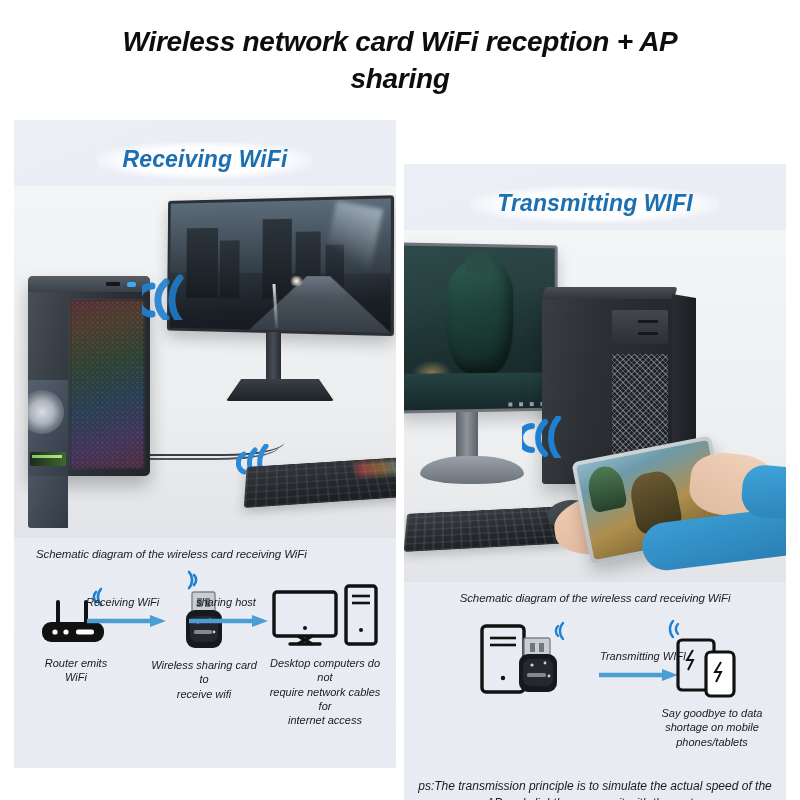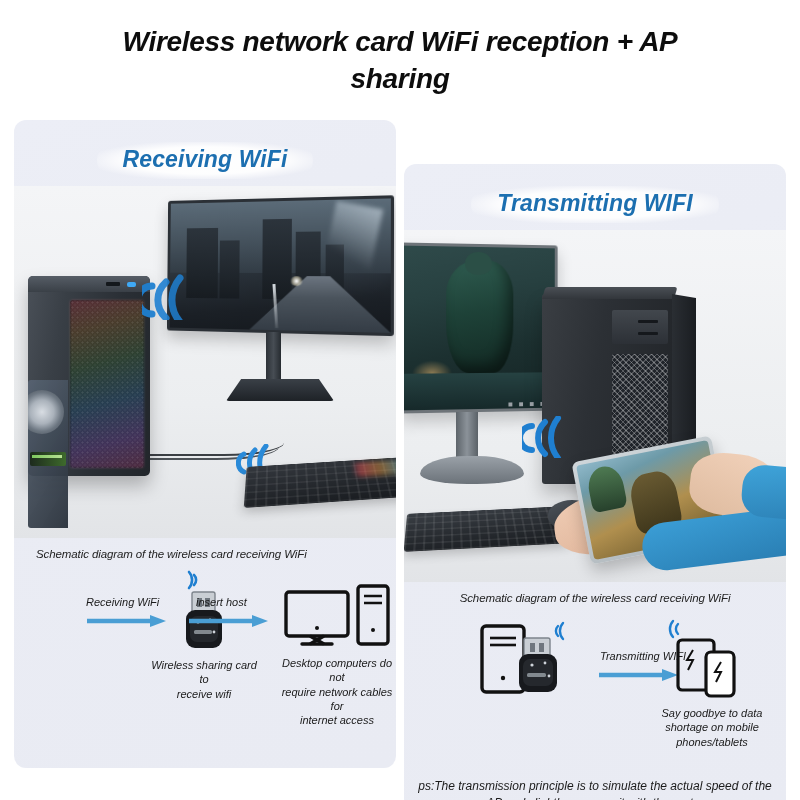--- a/index.html
+++ b/index.html
@@ -18,21 +18,20 @@
     font-style: italic; font-weight: 700;
     font-size: 28px; line-height: 1.32; color: #0d0d0d;
     letter-spacing: -0.3px;
   }
 
   
   .panel {
     position: absolute; top: 120px; width: 382px; height: 648px;
     background: linear-gradient(160deg,#eceef6 0%,#eaecf4 45%,#e9ebf3 100%);
     overflow: hidden;
-    border-radius: 12px;
   }
   .panel-left  { left: 14px; }
   .panel-right { left: 404px; margin-top: 44px; }
 
   
   .pill-wrap {
     position: absolute; top: 18px; left: 0; width: 100%;
     display: flex; justify-content: center; align-items: center;
     height: 44px;
   }
@@ -333,20 +332,40 @@
       </svg>
 
       <div class="l-keyboard">
         <div class="l-kb-rgb"></div>
       </div>
     </div>
 
     <div class="schematic">
       <div class="sch-caption left-align">Schematic diagram of the wireless card receiving WiFi</div>
 
+      <div class="node" style="left:10px; top:38px; width:104px;">
+        <svg width="104" height="66" viewBox="0 0 104 66">
+          <g stroke="#111" stroke-width="4" fill="none" stroke-linecap="round">
+            <line x1="34" y1="16" x2="34" y2="38"></line>
+            <line x1="62" y1="16" x2="62" y2="38"></line>
+          </g>
+          <rect x="18" y="36" width="62" height="20" rx="9" fill="#111"></rect>
+          <circle cx="31" cy="46" r="2.6" fill="#fff"></circle>
+          <circle cx="42" cy="46" r="2.6" fill="#fff"></circle>
+          <rect x="52" y="43.5" width="18" height="5" rx="2.2" fill="#fff"></rect>
+          <g fill="none" stroke="#1f7fd0" stroke-width="2.6" stroke-linecap="round">
+            <path d="M72 16 A7 7 0 0 1 72 6"></path>
+            <path d="M77 19 A12 12 0 0 1 77 3"></path>
+          </g>
+        </svg>
+        <div class="node-label">
+          <span style="white-space:pre-line">Router emits
+WiFi</span>
+        </div>
+      </div>
 
       <div class="arrow-label" style="left:72px; top:48px;">Receiving WiFi</div>
       <svg style="position:absolute; left:72px; top:66px;" width="82" height="14" viewBox="0 0 82 14">
         <line x1="1" y1="7" x2="66" y2="7" stroke="#4a9ed4" stroke-width="4.4"></line>
         <polygon points="64,1 80,7 64,13" fill="#4a9ed4"></polygon>
       </svg>
 
       <div class="node" style="left:136px; top:22px; width:108px;">
         <svg width="108" height="84" viewBox="0 0 108 84">
           <g fill="none" stroke="#1f7fd0" stroke-width="2.6" stroke-linecap="round">
@@ -362,27 +381,27 @@
           <circle cx="60" cy="50" r="1.4" fill="#cfd4da"></circle>
           <circle cx="64" cy="62" r="1.4" fill="#cfd4da"></circle>
           <rect x="44" y="60" width="18" height="4" rx="1.6" fill="#9aa1a8" opacity="0.8"></rect>
         </svg>
         <div class="node-label">
           <span style="white-space:pre-line">Wireless sharing card to
 receive wifi</span>
         </div>
       </div>
 
-      <div class="arrow-label" style="left:182px; top:48px;">insert host</div>
+      <div class="arrow-label" style="left:182px; top:48px;">sharing host</div>
       <svg style="position:absolute; left:174px; top:66px;" width="82" height="14" viewBox="0 0 82 14">
         <line x1="1" y1="7" x2="66" y2="7" stroke="#4a9ed4" stroke-width="4.4"></line>
         <polygon points="64,1 80,7 64,13" fill="#4a9ed4"></polygon>
       </svg>
 
-      <div class="node" style="left:248px; top:34px; width:126px;margin-left:12px;">
+      <div class="node" style="left:248px; top:34px; width:126px;">
         <svg width="126" height="70" viewBox="0 0 126 70">
           <rect x="12" y="10" width="62" height="44" rx="3" fill="none" stroke="#111" stroke-width="3.4"></rect>
           <circle cx="43" cy="46" r="2" fill="#111"></circle>
           <line x1="36" y1="54" x2="50" y2="62" stroke="#111" stroke-width="3.2"></line>
           <line x1="50" y1="54" x2="36" y2="62" stroke="#111" stroke-width="3.2"></line>
           <line x1="28" y1="62" x2="58" y2="62" stroke="#111" stroke-width="3.4" stroke-linecap="round"></line>
           <rect x="84" y="4" width="30" height="58" rx="3" fill="none" stroke="#111" stroke-width="3.4"></rect>
           <line x1="90" y1="14" x2="108" y2="14" stroke="#111" stroke-width="2.6"></line>
           <line x1="90" y1="21" x2="108" y2="21" stroke="#111" stroke-width="2.6"></line>
           <circle cx="99" cy="48" r="2" fill="#111"></circle>

